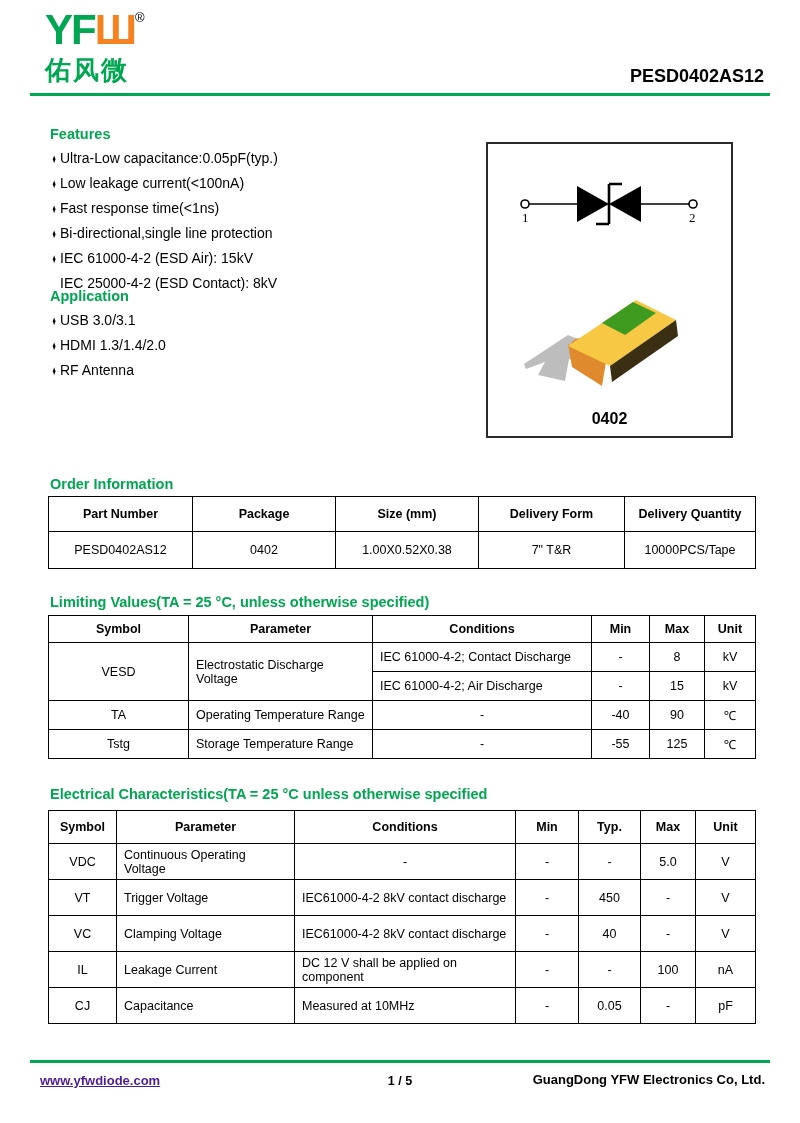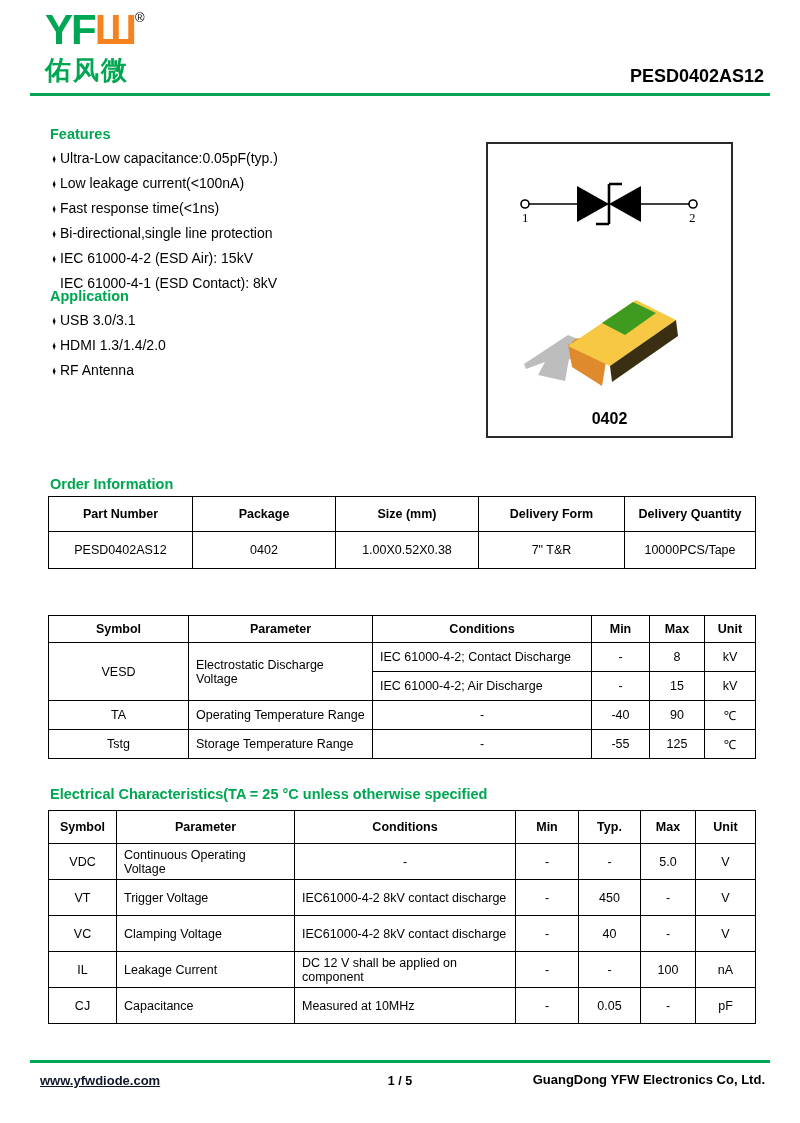--- a/index.html
+++ b/index.html
@@ -52,21 +52,21 @@
   #limiting-table th { height:27px; }
   #limiting-table td { height:29px; }
   .h-electrical { position:absolute; left:50px; top:786px; }
   #electrical-table { top:810px; }
   #electrical-table th { height:33px; }
   #electrical-table td { height:36px; }
 
   
   .footer-rule { position:absolute; left:30px; right:30px; top:1060px; height:3px; background:#00A651; }
   .footer-link { position:absolute; left:40px; top:1073px; font-size:13px; font-weight:bold;
-                 color:#0f172a; text-decoration:underline; }
+                 color:#4c1d95; text-decoration:underline; }
   .footer-page { position:absolute; left:0; right:0; top:1074px; text-align:center;
                  font-size:12.5px; font-weight:bold; }
   .footer-company { position:absolute; right:35px; top:1072px; font-size:13px; font-weight:bold; }
 </style>
 </head>
 <body>
 
 <div class="page">
 
   <div class="logo">
@@ -77,21 +77,21 @@
   <div class="top-rule"></div>
 
   <div class="features">
     <div class="section-heading">Features</div>
     <ul class="plist">
       <li><span class="bullet">♦</span><span>Ultra-Low capacitance:0.05pF(typ.)</span></li>
       <li><span class="bullet">♦</span><span>Low leakage current(&lt;100nA)</span></li>
       <li><span class="bullet">♦</span><span>Fast response time(&lt;1ns)</span></li>
       <li><span class="bullet">♦</span><span>Bi-directional,single line protection</span></li>
       <li><span class="bullet">♦</span><span>IEC 61000-4-2 (ESD Air): 15kV</span></li>
-      <li><span class="bullet-space"></span><span>IEC 61000-4-1 (ESD Contact): 8kV</span></li>
+      <li><span class="bullet-space"></span><span>IEC 25000-4-2 (ESD Contact): 8kV</span></li>
     </ul>
   </div>
 
   <div class="application">
     <div class="section-heading">Application</div>
     <ul class="plist">
       <li><span class="bullet">♦</span><span>USB 3.0/3.1</span></li>
       <li><span class="bullet">♦</span><span>HDMI 1.3/1.4/2.0</span></li>
       <li><span class="bullet">♦</span><span>RF Antenna</span></li>
     </ul>
@@ -143,20 +143,21 @@
     <tr>
       <td>PESD0402AS12</td>
       <td>0402</td>
       <td>1.00X0.52X0.38</td>
       <td>7" T&amp;R</td>
       <td>10000PCS/Tape</td>
     </tr>
   </tbody>
     </table>
 
+  <div class="section-heading h-limiting">Limiting Values(TA = 25 °C, unless otherwise specified)</div>
   <table class="tbl" id="limiting-table">
     <colgroup>
         <col style="width:140px">
         <col style="width:184px">
         <col style="width:219px">
         <col style="width:58px">
         <col style="width:55px">
         <col>
       </colgroup>
     <tbody>

